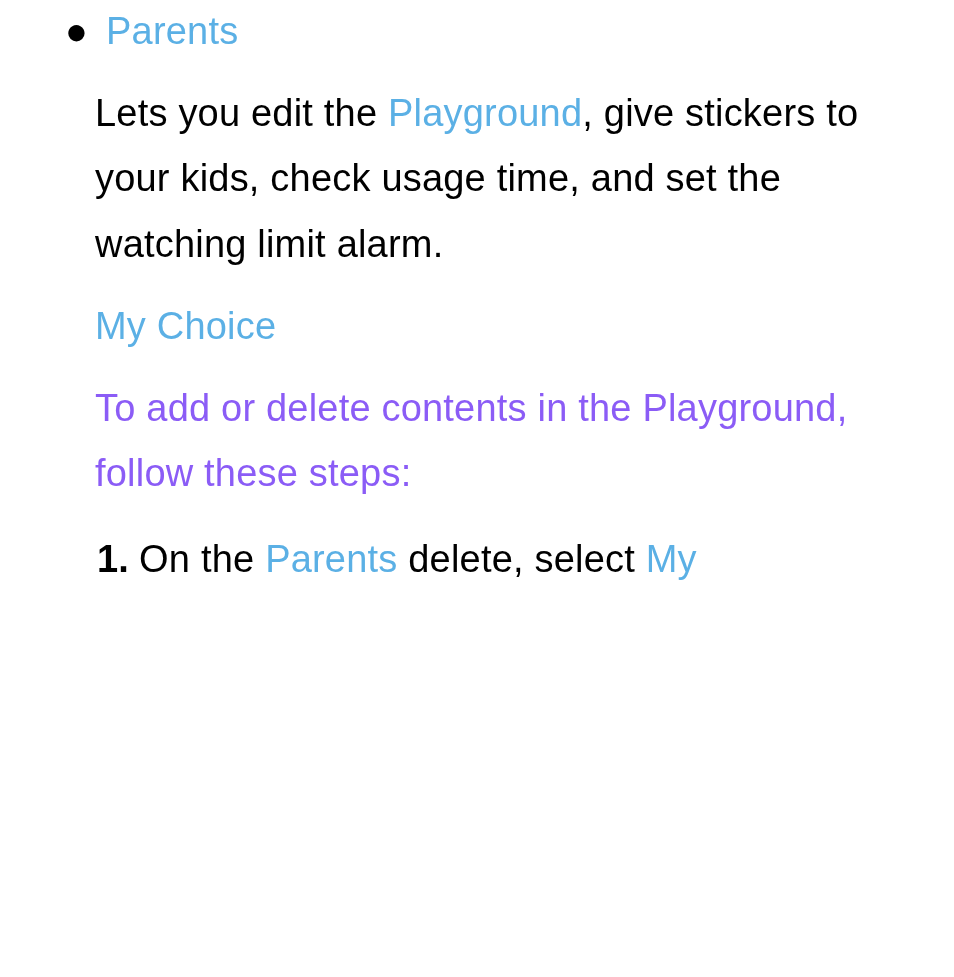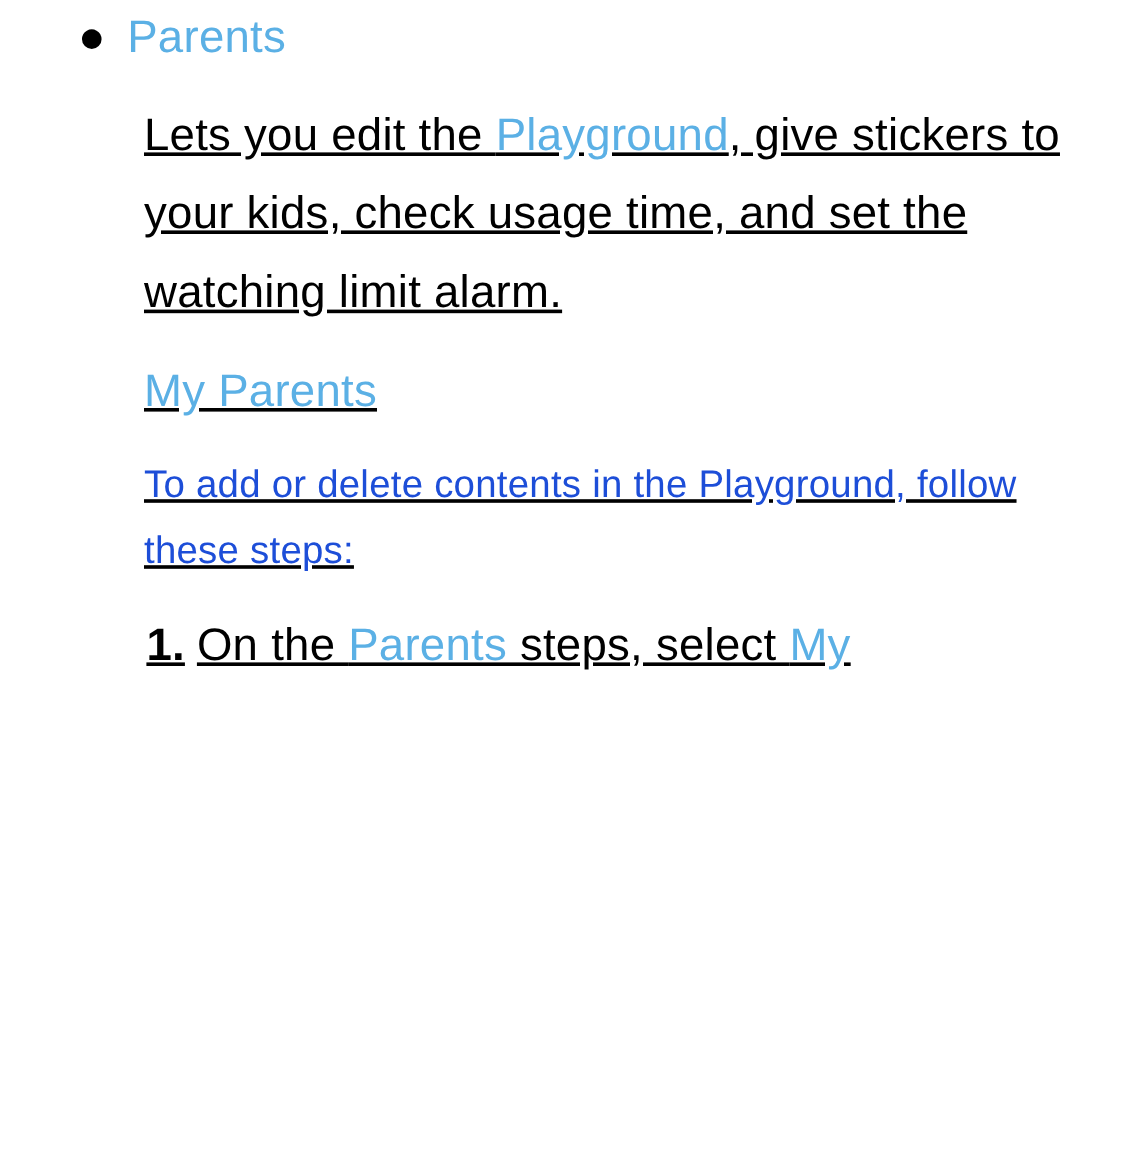--- a/index.html
+++ b/index.html
@@ -20,22 +20,21 @@
     }
     .bullet {
       font-size: 38px;
       color: #000;
       width: 66px;
       text-align: left;
       padding-left: 25px;
       flex-shrink: 0;
     }
     .content-col {
-      margin-left: 80px;
-      text-decoration: underline;
+      margin-left: 55px;
     }
     h2.link-title {
       font-size: 38px;
       font-weight: 400;
       color: #5bb0e5;
       letter-spacing: 0.2px;
     }
     .body-text {
       font-size: 38px;
       line-height: 1.72;
@@ -46,22 +45,22 @@
     .link {
       color: #5bb0e5;
     }
     .section-label {
       font-size: 38px;
       color: #5bb0e5;
       margin-bottom: 28px;
       letter-spacing: 0.2px;
     }
     .orange-heading {
-      font-size: 32px;
-      color: #1d4ed8;
+      font-size: 38px;
+      color: #8b5cf6;
       line-height: 1.72;
       letter-spacing: 0.2px;
       margin-bottom: 20px;
     }
     ol {
       list-style: none;
       counter-reset: step;
       padding-left: 2px;
     }
     ol li {
@@ -90,28 +89,28 @@
     <span class="bullet">●</span>
     <h2 class="link-title">Parents</h2>
   </div>
 
   <div class="content-col">
 
     <p class="body-text">
       <span class="inline">Lets you edit the </span><span class="link inline">Playground</span><span class="inline">, give stickers to your kids, check usage time, and set the watching limit alarm.</span>
     </p>
 
-    <div class="section-label">My Parents</div>
+    <div class="section-label">My Choice</div>
 
 
     <p class="orange-heading">To add or delete contents in the Playground, follow these steps:</p>
 
     <ol>
       <li>
         <span class="num">1.</span>
         <span class="step-body">
-          <span class="inline">On the </span><span class="link inline">Parents</span><span class="inline"> steps, select </span><span class="link inline">My</span>
+          <span class="inline">On the </span><span class="link inline">Parents</span><span class="inline"> delete, select </span><span class="link inline">My</span>
         </span>
       </li>
     </ol>
 
   </div>
 </div>
 
 </body></html>

